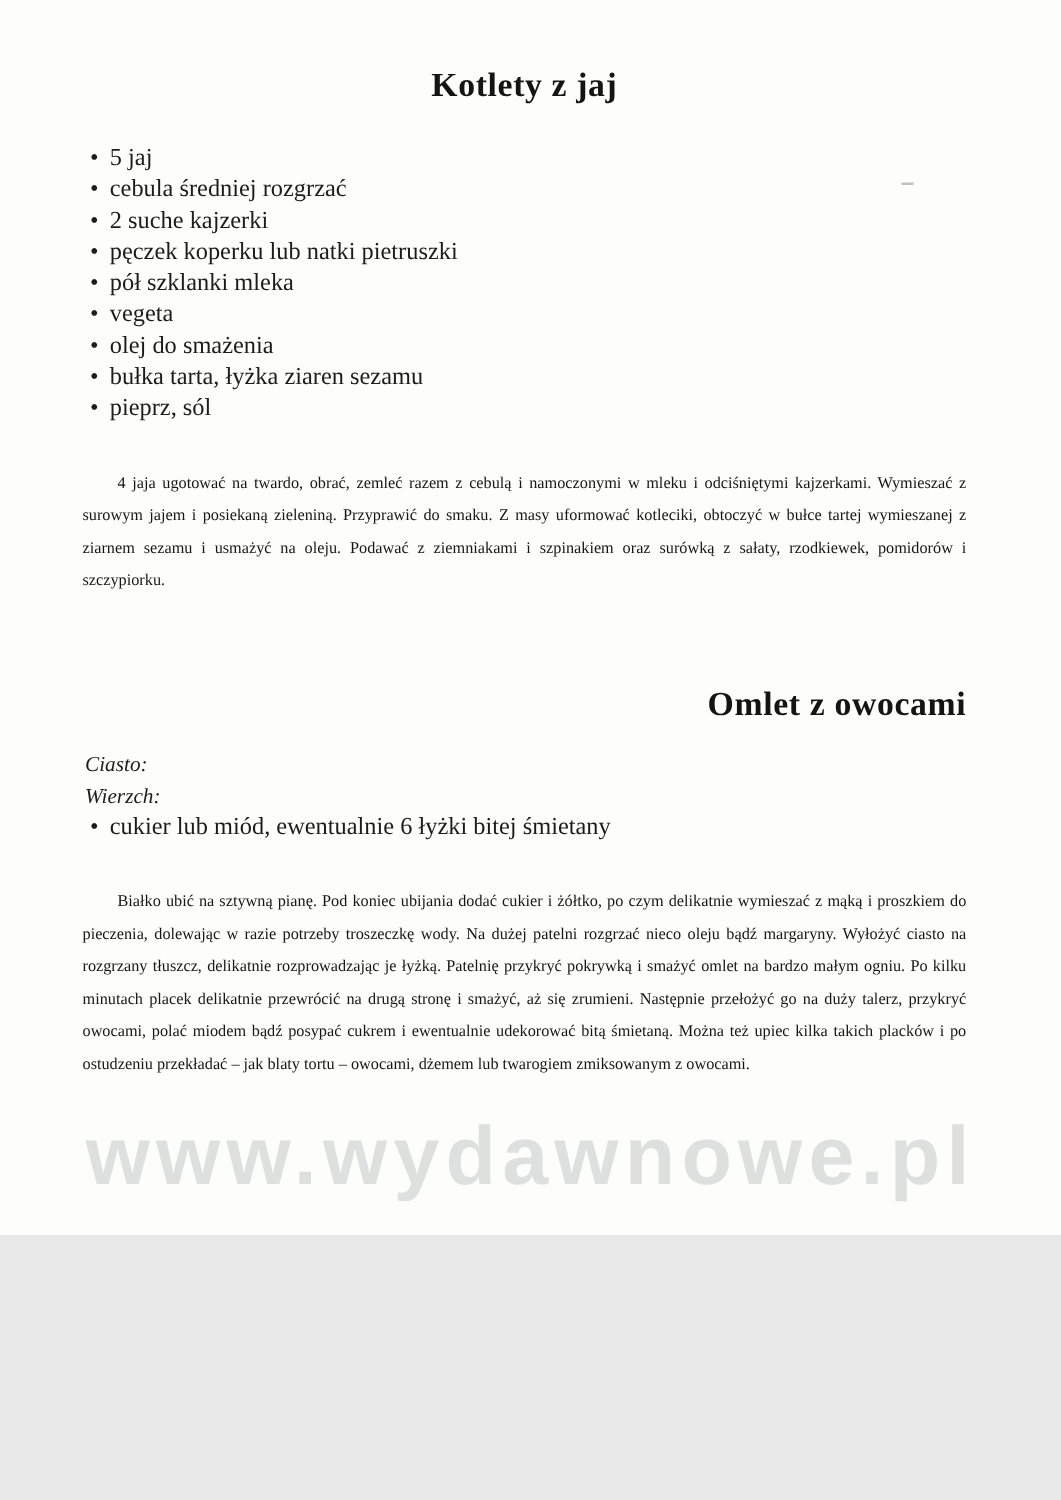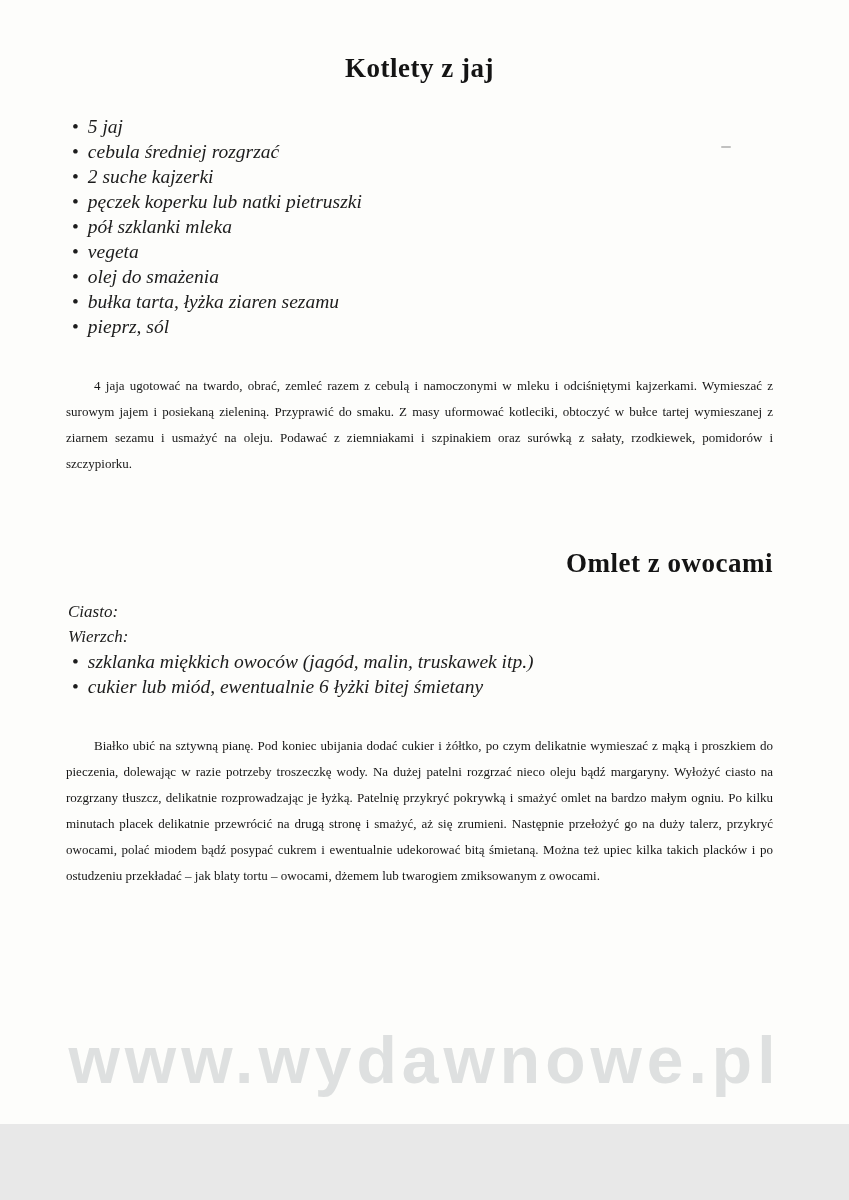--- a/index.html
+++ b/index.html
@@ -3,21 +3,21 @@
 <meta charset="utf-8">
 <style>
   html, body {
     margin: 0;
     padding: 0;
     background: #e8e8e8;
   }
   .page {
     position: relative;
     width: 849px;
-    height: 1124px;
+    height: 988px;
     margin: 0 auto;
     background: #fdfdfb;
     overflow: hidden;
     font-family: "Liberation Serif", "DejaVu Serif", serif;
     color: #181818;
   }
   .content {
     padding: 52px 76px 0 66px;
   }
   .recipe-title {
@@ -30,21 +30,20 @@
     color: #141414;
   }
   .title-gap-1 { margin-bottom: 30px; }
   .title-gap-2 { margin-top: 70px; margin-bottom: 20px; text-align: right; }
   ul.ingredients {
     list-style: none;
     margin: 0;
     padding: 0 0 0 6px;
   }
   ul.ingredients li {
-    font-style: italic;
     font-size: 19.5px;
     line-height: 25px;
     color: #1c1c1c;
   }
   ul.ingredients li::before {
     content: "\2022";
     font-style: normal;
     margin-right: 9px;
   }
   .section-label {
@@ -110,21 +109,20 @@
     <p class="instructions">4 jaja ugotować na twardo, obrać, zemleć razem z cebulą i namoczonymi w mleku i odciśniętymi kajzerkami. Wymieszać z surowym jajem i posiekaną zieleniną. Przyprawić do smaku. Z masy uformować kotleciki, obtoczyć w bułce tartej wymieszanej z ziarnem sezamu i usmażyć na oleju. Podawać z ziemniakami i szpinakiem oraz surówką z sałaty, rzodkiewek, pomidorów i szczypiorku.</p>
 
     <h1 class="recipe-title title-gap-2">Omlet z owocami</h1>
 
     <div class="section-label">Ciasto:</div>
 
 
     <div class="section-label">Wierzch:</div>
 
     <ul class="ingredients">
-      <li>szklanka miękkich owoców (jagód, malin, truskawek itp.)</li>
       <li>cukier lub miód, ewentualnie 6 łyżki bitej śmietany</li>
     </ul>
 
     <p class="instructions">Białko ubić na sztywną pianę. Pod koniec ubijania dodać cukier i żółtko, po czym delikatnie wymieszać z mąką i proszkiem do pieczenia, dolewając w razie potrzeby troszeczkę wody. Na dużej patelni rozgrzać nieco oleju bądź margaryny. Wyłożyć ciasto na rozgrzany tłuszcz, delikatnie rozprowadzając je łyżką. Patelnię przykryć pokrywką i smażyć omlet na bardzo małym ogniu. Po kilku minutach placek delikatnie przewrócić na drugą stronę i smażyć, aż się zrumieni. Następnie przełożyć go na duży talerz, przykryć owocami, polać miodem bądź posypać cukrem i ewentualnie udekorować bitą śmietaną. Można też upiec kilka takich placków i po ostudzeniu przekładać – jak blaty tortu – owocami, dżemem lub twarogiem zmiksowanym z owocami.</p>
 
   </div>
 
   <div class="scan-speck"></div>
 
   <div class="watermark">www.wydawnowe.pl</div>

